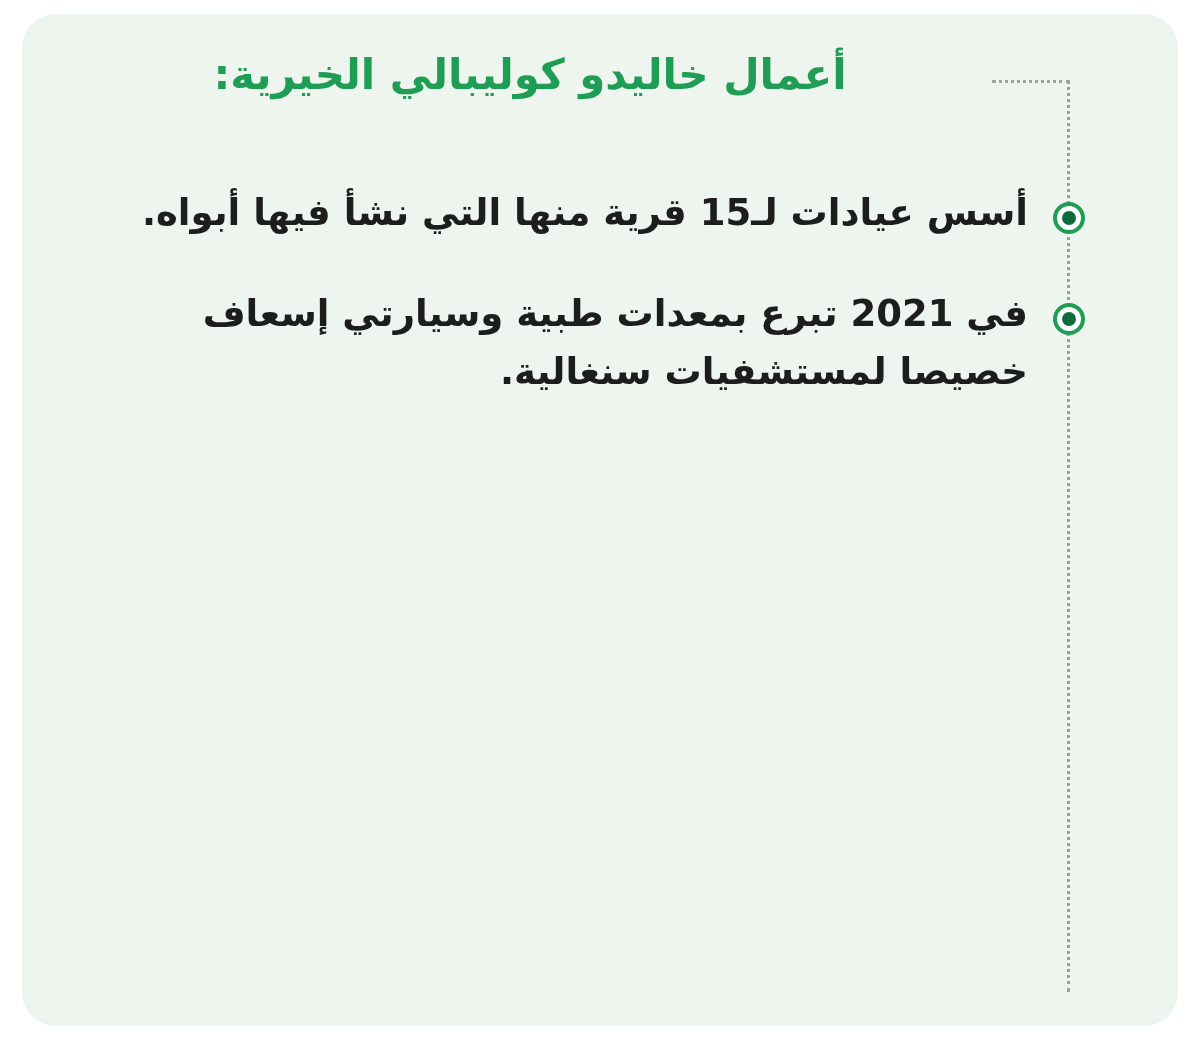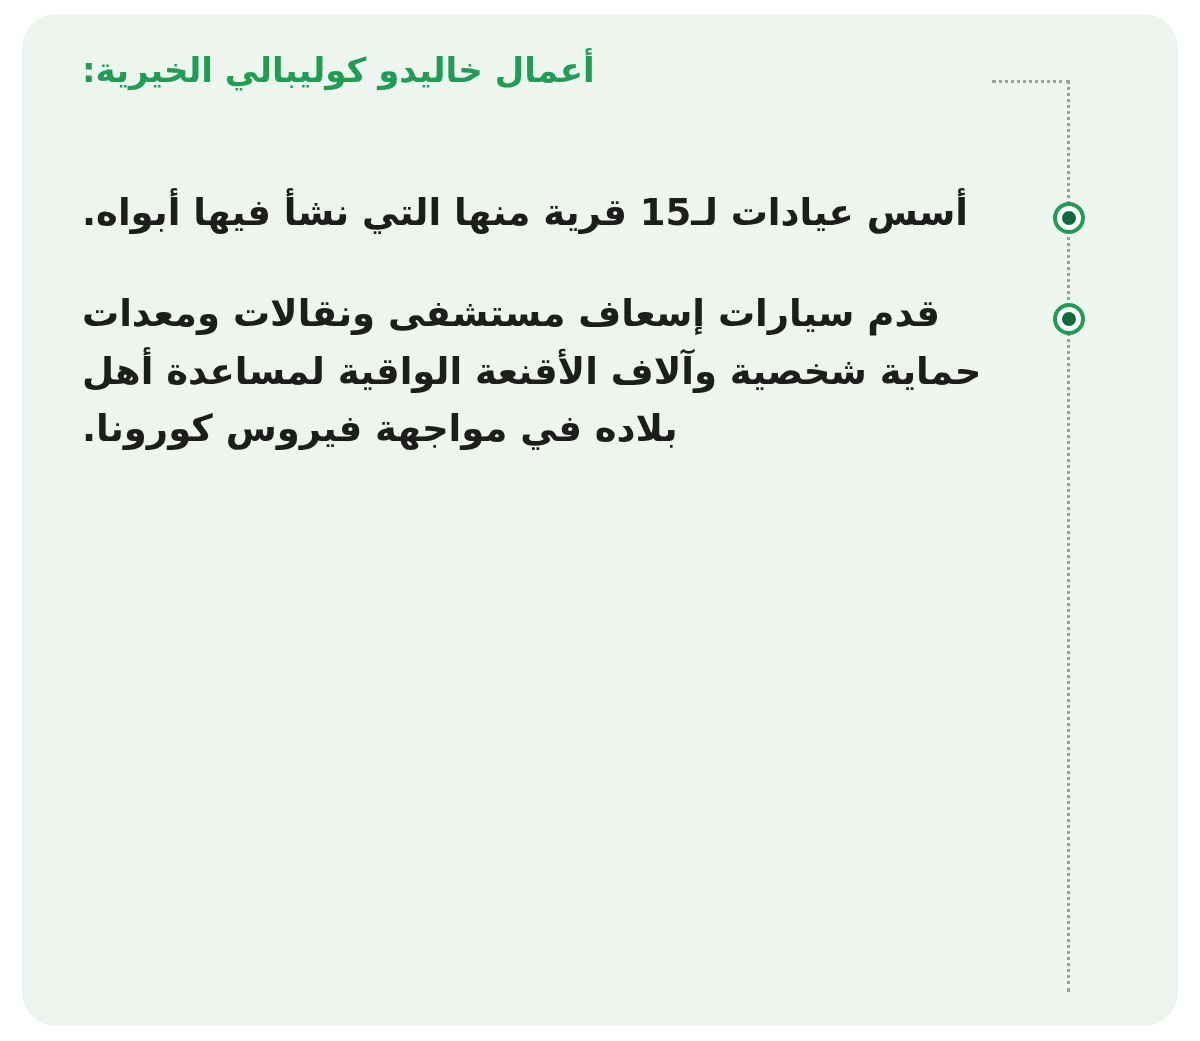--- a/index.html
+++ b/index.html
@@ -48,23 +48,23 @@
     width: 78px;
     height: 0;
     border-top: 3px dotted #9aa39a;
   }
 
   .title {
     position: absolute;
     top: 36px;
     right: 200px;
     left: 60px;
-    text-align: left;
+    text-align: center;
     color: #1f9d55;
-    font-size: 34px;
+    font-size: 42px;
     font-weight: bold;
     line-height: 1.2;
     letter-spacing: -0.5px;
   }
 
   .items {
     position: absolute;
     top: 170px;
     right: 0;
     left: 0;
@@ -95,21 +95,21 @@
     left: 50%;
     top: 50%;
     transform: translate(-50%, -50%);
     width: 14px;
     height: 14px;
     border-radius: 50%;
     background: #0f6b3a;
   }
 
   .item-text {
-    text-align: left;
+    text-align: right;
     color: #1d1d1b;
     font-size: 37px;
     line-height: 1.55;
     font-weight: 600;
   }
 </style>
 </head>
 <body>
 
 <div class="card">
@@ -121,21 +121,21 @@
     <div class="title">أعمال خاليدو كوليبالي الخيرية:</div>
 
     <div class="items">
 
       <div class="item">
         <span class="bullet"></span>
         <div class="item-text">أسس عيادات لـ15 قرية منها التي نشأ فيها أبواه.</div>
       </div>
 
 
-
       <div class="item">
         <span class="bullet"></span>
-        <div class="item-text">قدم سيارات إسعاف مستشفى ونقالات ومعدات حماية شخصية وآلاف الأقنعة الواقية لمساعدة أهل بلاده في مواجهة فيروس كورونا.</div>
+        <div class="item-text">في 2021 تبرع بمعدات طبية وسيارتي إسعاف خصيصا لمستشفيات سنغالية.</div>
       </div>
+
 
     </div>
   </div>
 </div>
 
 </body></html>

